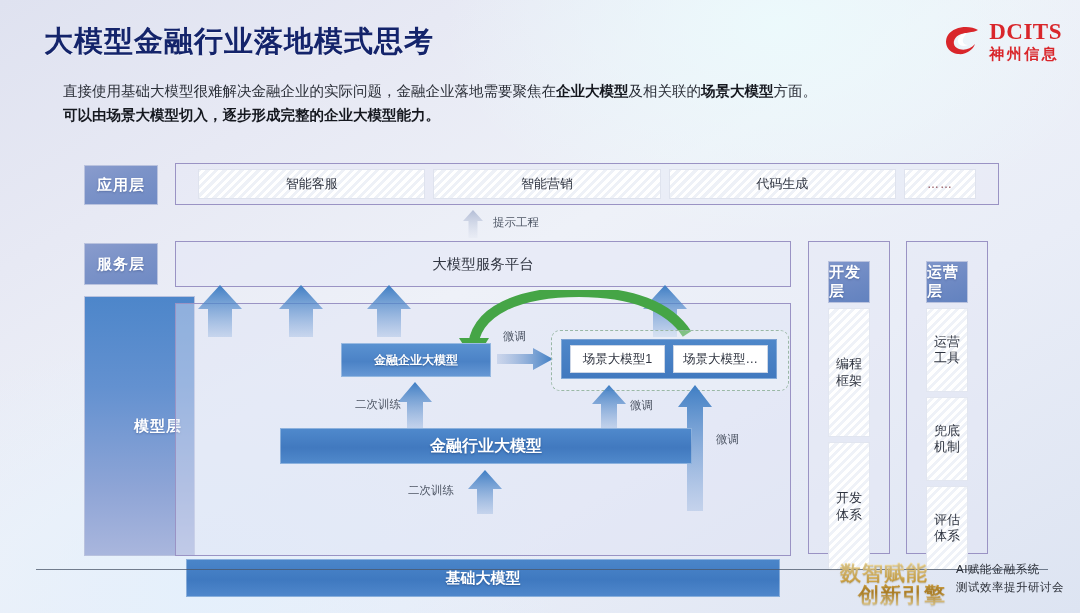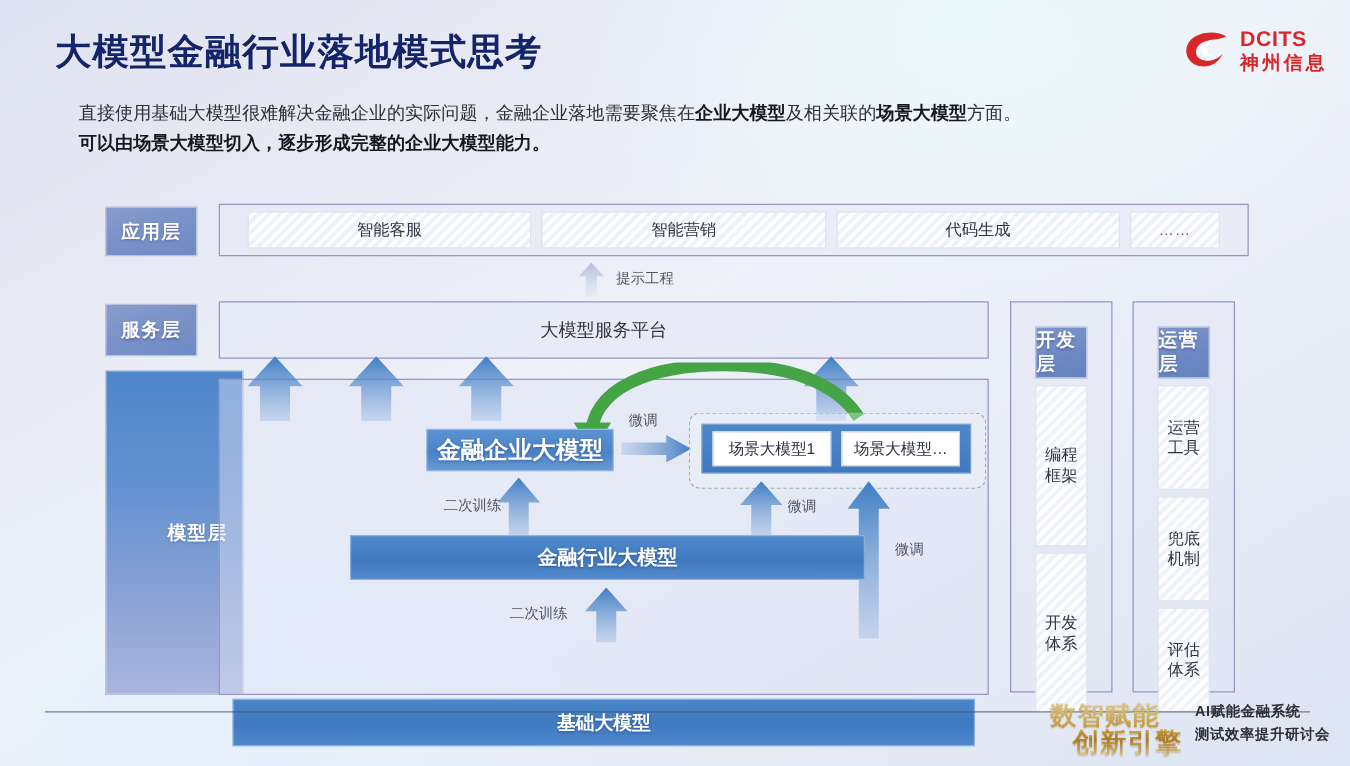--- a/index.html
+++ b/index.html
@@ -27,21 +27,21 @@
     font-size:14.5px;line-height:1.65;color:#2b2f38;
     white-space:nowrap;
   }
   .subtitle .b{font-weight:bold;color:#15181f;}
   .subtitle .l2{font-weight:bold;color:#15181f;}
 
   
   .logo{position:absolute;right:18px;top:20px;display:flex;align-items:center;gap:7px;}
   .logo-mark{width:40px;height:40px;position:relative;}
   .logo-txt{display:flex;flex-direction:column;line-height:1;}
-  .logo-en{font-size:17px;font-weight:bold;color:#d9262b;letter-spacing:.5px;font-family:Liberation Sans, sans-serif;}
+  .logo-en{font-size:23px;font-weight:bold;color:#d9262b;letter-spacing:.5px;font-family:Liberation Serif, serif;}
   .logo-cn{font-size:15px;font-weight:bold;color:#d9262b;letter-spacing:2.5px;margin-top:3px;}
 
   
   .rule{position:absolute;left:36px;top:569px;width:1012px;height:1px;background:#4a5568;opacity:.75;}
 
   
   .lbl{
     position:absolute;left:84px;width:72px;
     display:flex;align-items:center;justify-content:center;
     color:#fff;font-weight:bold;font-size:15px;letter-spacing:1px;
@@ -97,21 +97,21 @@
   .bar-base{
     left:186px;top:511px;width:592px;height:36px;font-size:15px;
     background:linear-gradient(180deg,#4a85c9 0%,#3f79c0 55%,#4f87cb 100%);
     margin-top:48px;
   }
   .bar-ind{
     left:280px;top:428px;width:410px;height:34px;font-size:16px;
     background:linear-gradient(180deg,#4f89cc 0%,#4179bf 55%,#5089cb 100%);
   }
   .bar-ent{
-    left:341px;top:343px;width:148px;height:32px;font-size:19px;
+    left:341px;top:343px;width:148px;height:32px;font-size:12px;
     background:linear-gradient(180deg,#5a92d1 0%,#4b82c6 55%,#6698d4 100%);
   }
 
   
   .scene-group{
     position:absolute;left:551px;top:330px;width:236px;height:59px;
     border:1.3px dashed #9ab8a6;border-radius:9px;background:rgba(240,246,248,.35);
   }
   .scene-inner{
     position:absolute;left:561px;top:339px;width:216px;height:40px;
@@ -149,21 +149,21 @@
   .uarrow{position:absolute;}
   .alabel{position:absolute;font-size:11.5px;color:#4e5665;white-space:nowrap;}
 
   
   .event{position:absolute;right:16px;bottom:8px;display:flex;align-items:flex-start;gap:10px;}
   .event-mark{display:flex;flex-direction:column;line-height:1.02;font-weight:bold;font-size:21px;letter-spacing:1px;
     background:linear-gradient(180deg,#f6e6b4 0%,#d9ae52 45%,#b8862c 70%,#f0dca6 100%);
     -webkit-background-clip:text;background-clip:text;color:transparent;
     text-shadow:0 1px 1px rgba(120,90,20,.25);}
   .event-mark .l2{padding-left:18px;}
-  .event-txt{display:flex;flex-direction:column;gap:3px;font-size:11.5px;font-weight:bold;color:#2b2f38;letter-spacing:.5px;}
+  .event-txt{display:flex;flex-direction:column;gap:3px;font-size:11.5px;font-weight:normal;color:#2b2f38;letter-spacing:.5px;}
 </style>
 </head>
 <body>
 
 <div class="slide">
 
   <div class="title">大模型金融行业落地模式思考</div>
 
   <div class="subtitle">
     <div>

